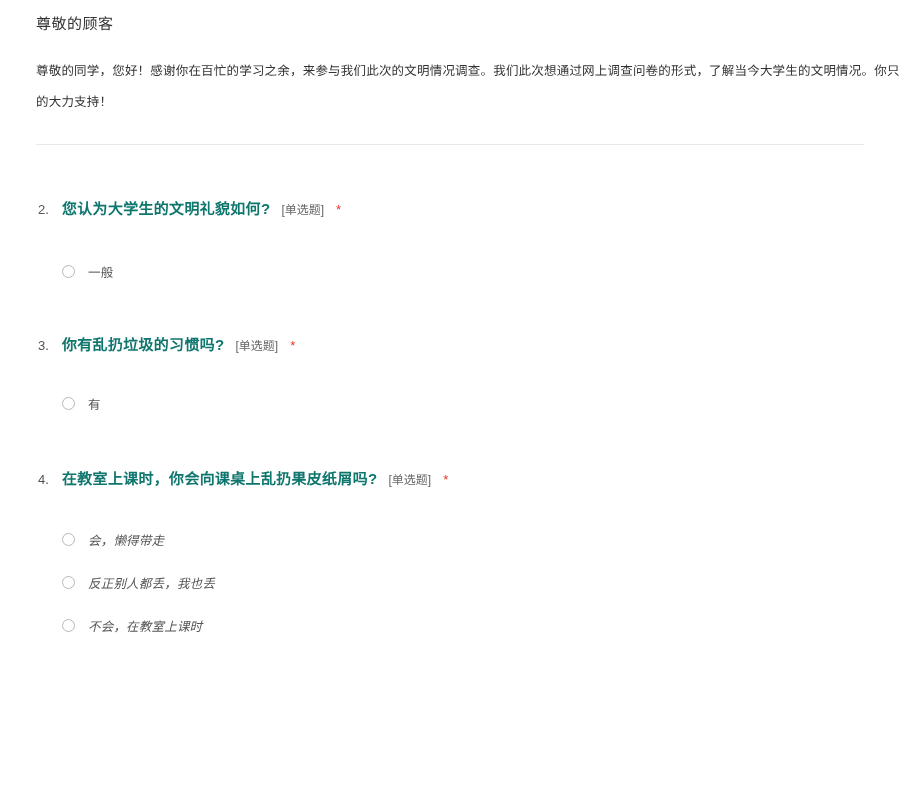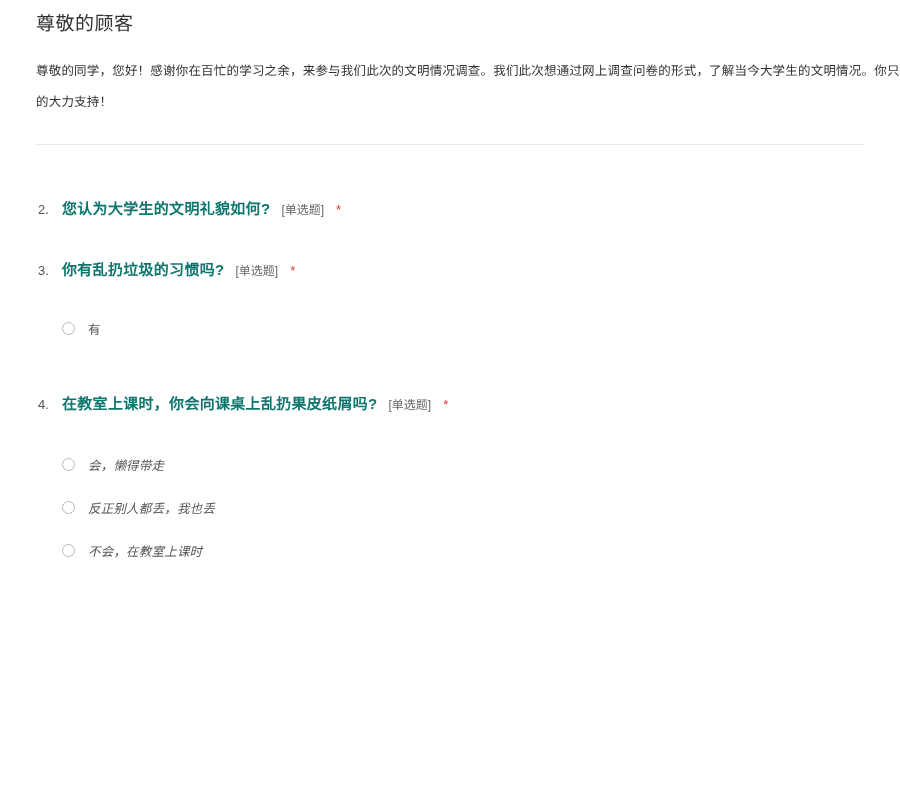--- a/index.html
+++ b/index.html
@@ -21,21 +21,21 @@
     box-sizing: border-box;
     padding: 14px 0 0 0;
     position: relative;
   }
 
   
   .header {
     padding: 0 36px;
   }
   .survey-title {
-    font-size: 19px;
+    font-size: 15px;
     color: #333333;
     font-weight: 400;
     letter-spacing: 0.5px;
     margin: 0 0 22px 0;
     line-height: 20px;
   }
   .survey-desc {
     font-size: 12.5px;
     color: #333333;
     line-height: 31px;
@@ -152,20 +152,24 @@
   <div class="questions">
 
     <div class="question q-1">
       <div class="q-head">
         <span class="q-index">2.</span>
         <span class="q-title">您认为大学生的文明礼貌如何?</span>
         <span class="q-type">[单选题]</span>
         <span class="q-required">*</span>
       </div>
       <ul class="options">
+        <li class="option">
+          <span class="radio"></span>
+          <span class="option-label">一般</span>
+        </li>
       </ul>
     </div>
 
     <div class="question q-2">
       <div class="q-head">
         <span class="q-index">3.</span>
         <span class="q-title">你有乱扔垃圾的习惯吗?</span>
         <span class="q-type">[单选题]</span>
         <span class="q-required">*</span>
       </div>

